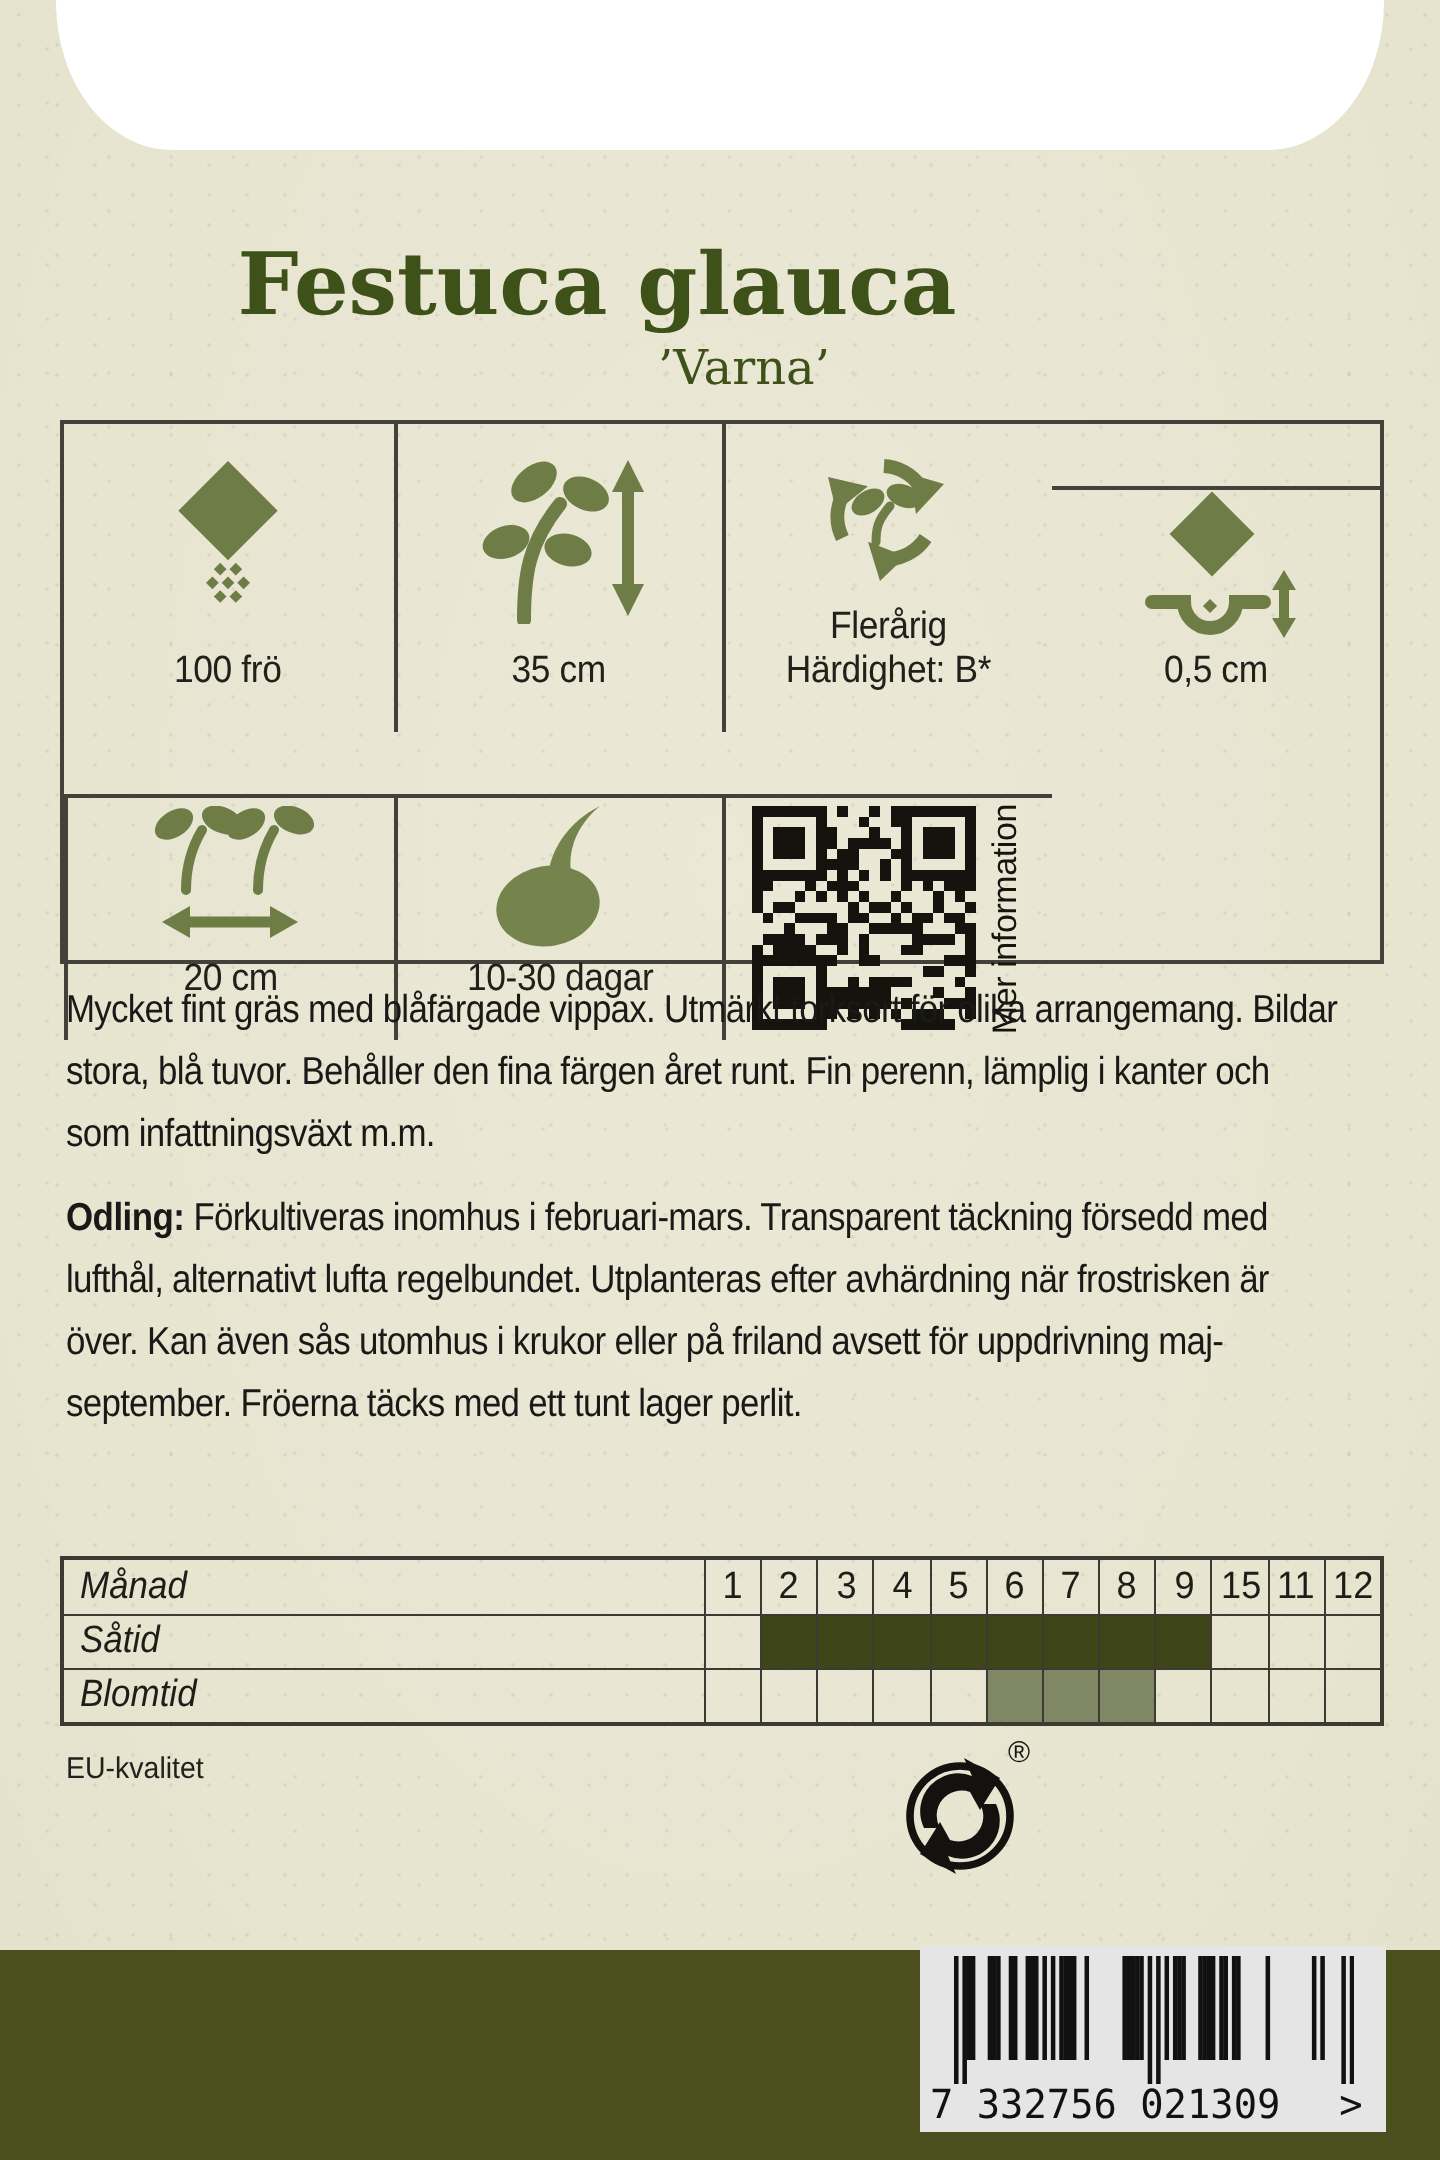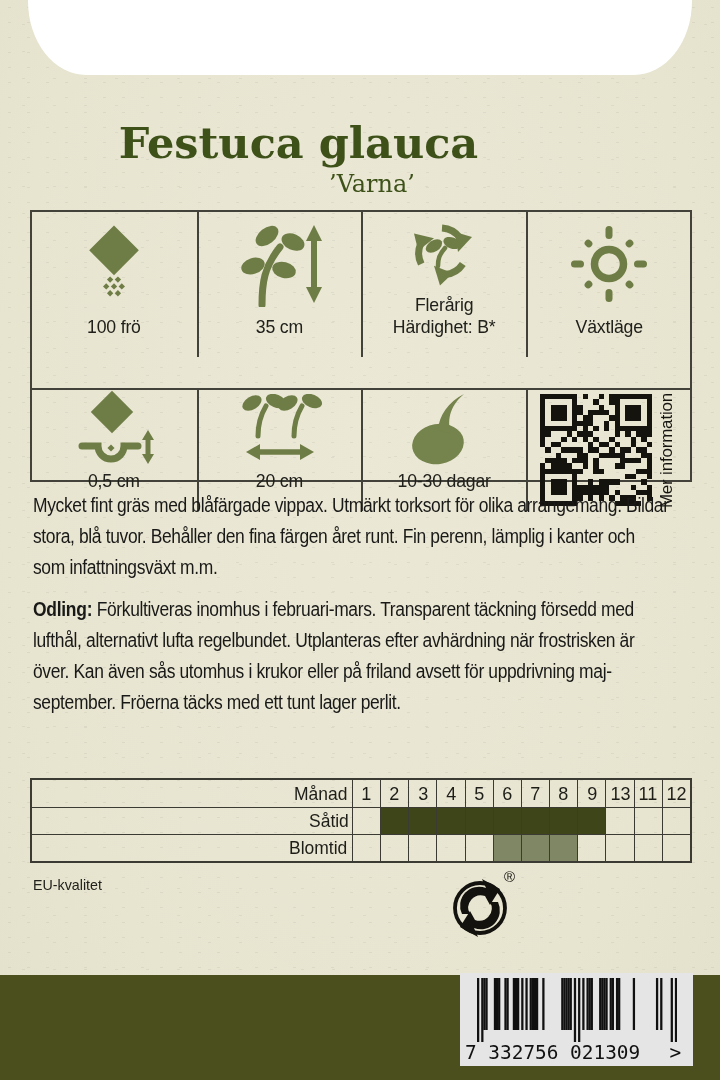--- a/index.html
+++ b/index.html
@@ -46,21 +46,21 @@
   .p1{top:490px;}
   .p2{top:594px;}
   .body-text b{letter-spacing:-.3px;}
 
   
   .cal{position:absolute;left:30px;top:778px;width:662px;border:2px solid #3b3a33;
     box-sizing:border-box;display:grid;grid-template-columns:320px repeat(12,1fr);
     grid-auto-rows:27px;background:transparent;}
   .cell{display:flex;align-items:center;justify-content:center;font-size:19px;color:#1e1e19;
     box-sizing:border-box;}
-  .cell.label{justify-content:flex-end;padding-left:8px;}
+  .cell.label{justify-content:flex-start;padding-left:8px;font-style:italic;}
   .cell .cl{transform:scaleX(.92);transform-origin:left center;white-space:nowrap;}
   .cell.num .cl{transform:scaleX(.95);transform-origin:center center;}
   .cbl{border-left:1.6px solid #3b3a33;}
   .cbt{border-top:1.6px solid #3b3a33;}
 
   .eu{position:absolute;left:33px;top:876px;font-size:15px;color:#22221d;
     transform:scaleX(.95);transform-origin:left top;}
 
   .greendot{position:absolute;left:452px;top:874px;}
   .reg{position:absolute;left:504px;top:868px;font-size:15px;color:#15140f;}
@@ -131,38 +131,20 @@
         <ellipse cx="36" cy="34" rx="9" ry="5.6" transform="rotate(-32 36 34)"></ellipse>
         <ellipse cx="54" cy="31" rx="9" ry="5.6" transform="rotate(20 54 31)"></ellipse>
       </svg>
     </div>
     <div class="caption">
       <div>Flerårig</div>
       <div>Härdighet: B*</div>
     </div>
   </div>
 
-  <div class="gcell bl">
-    <div class="icon-wrap">
-      <svg width="84" height="84" viewBox="0 0 84 84" fill="#6e7d45">
-        <circle cx="42" cy="42" r="14.5" stroke="#6e7d45" stroke-width="7.5" fill="none"></circle>
-        <g>
-          <rect x="38.5" y="4" width="7" height="13" rx="3.5"></rect>
-          <rect x="38.5" y="4" width="7" height="13" rx="3.5" transform="rotate(90 42 42)"></rect>
-          <rect x="38.5" y="4" width="7" height="13" rx="3.5" transform="rotate(180 42 42)"></rect>
-          <rect x="38.5" y="4" width="7" height="13" rx="3.5" transform="rotate(270 42 42)"></rect>
-          <rect x="38.5" y="9" width="7" height="8" rx="3.5" transform="rotate(45 42 42)"></rect>
-          <rect x="38.5" y="9" width="7" height="8" rx="3.5" transform="rotate(135 42 42)"></rect>
-          <rect x="38.5" y="9" width="7" height="8" rx="3.5" transform="rotate(225 42 42)"></rect>
-          <rect x="38.5" y="9" width="7" height="8" rx="3.5" transform="rotate(315 42 42)"></rect>
-        </g>
-      </svg>
-    </div>
-    <div class="caption">Växtläge</div>
-  </div>
 
   <div class="gcell bt">
     <div class="icon-wrap">
       <svg width="84" height="80" viewBox="0 0 84 80" fill="#6e7d45">
         <rect x="25" y="7" width="30" height="30" transform="rotate(45 40 22)"></rect>
         <path d="M10,56 L26,56 A13,13 0 0 0 52,56 L66,56" stroke="#6e7d45" stroke-width="7" fill="none" stroke-linecap="round"></path>
         <rect x="36.5" y="55.5" width="5" height="5" transform="rotate(45 39 58)"></rect>
         <path d="M76,48 L76,66" stroke="#6e7d45" stroke-width="5" fill="none"></path>
         <polygon points="76,40 70,50 82,50"></polygon>
         <polygon points="76,74 70,64 82,64"></polygon>
@@ -476,21 +458,21 @@
     <div class="cell num cbl">
       <span class="cl">7</span>
     </div>
     <div class="cell num cbl">
       <span class="cl">8</span>
     </div>
     <div class="cell num cbl">
       <span class="cl">9</span>
     </div>
     <div class="cell num cbl">
-      <span class="cl">13</span>
+      <span class="cl">15</span>
     </div>
     <div class="cell num cbl">
       <span class="cl">11</span>
     </div>
     <div class="cell num cbl">
       <span class="cl">12</span>
     </div>
     <div class="cell label cbt">
       <span class="cl">Såtid</span>
     </div>

